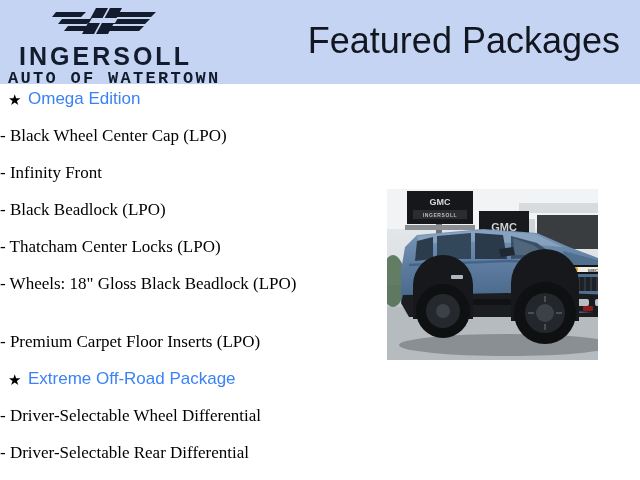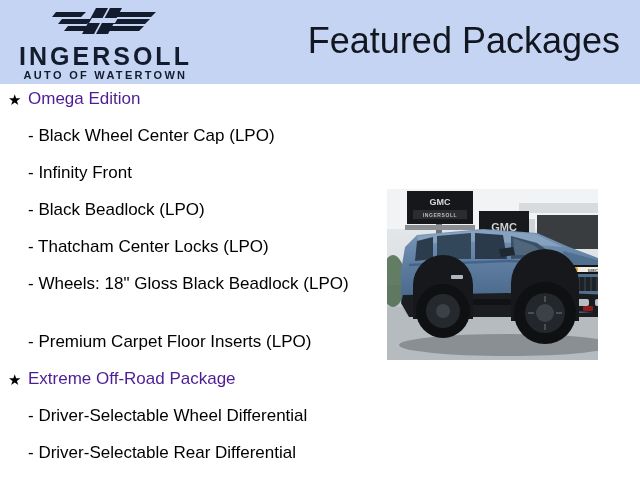--- a/index.html
+++ b/index.html
@@ -51,26 +51,27 @@
     color: #121c2e;
     line-height: 1;
     white-space: nowrap;
   }
 
   .brand-sub {
     position: absolute;
     left: 8px; top: 70px;
     width: 195px;
     text-align: center;
-    font-size: 11px;
+    font-size: 17px;
     font-weight: bold;
     letter-spacing: 2.3px;
     color: #121c2e;
     line-height: 1;
     white-space: nowrap;
+    font-family: Liberation Mono, monospace;
   }
 
   .page-title {
     position: absolute;
     right: 20px;
     top: 20px;
     font-size: 36px;
     font-weight: normal;
     color: #11161f;
     letter-spacing: 0px;
@@ -98,28 +99,28 @@
     left: 8px;
     top: 2px;
     font-size: 15px;
     line-height: 20px;
     color: #000;
   }
 
   .pkg-label {
     font-size: 17px;
     line-height: 21px;
-    color: #4c1d95;
+    color: #3b82f6;
     white-space: nowrap;
   }
 
   .opt-row {
     position: relative;
     min-height: 37px;
-    padding-left: 28px;
+    font-family: Liberation Serif, serif;
   }
 
   .opt-row.wrapped {
     min-height: 58px;
   }
 
   .opt-text {
     font-size: 17px;
     line-height: 21px;
     color: #000;

